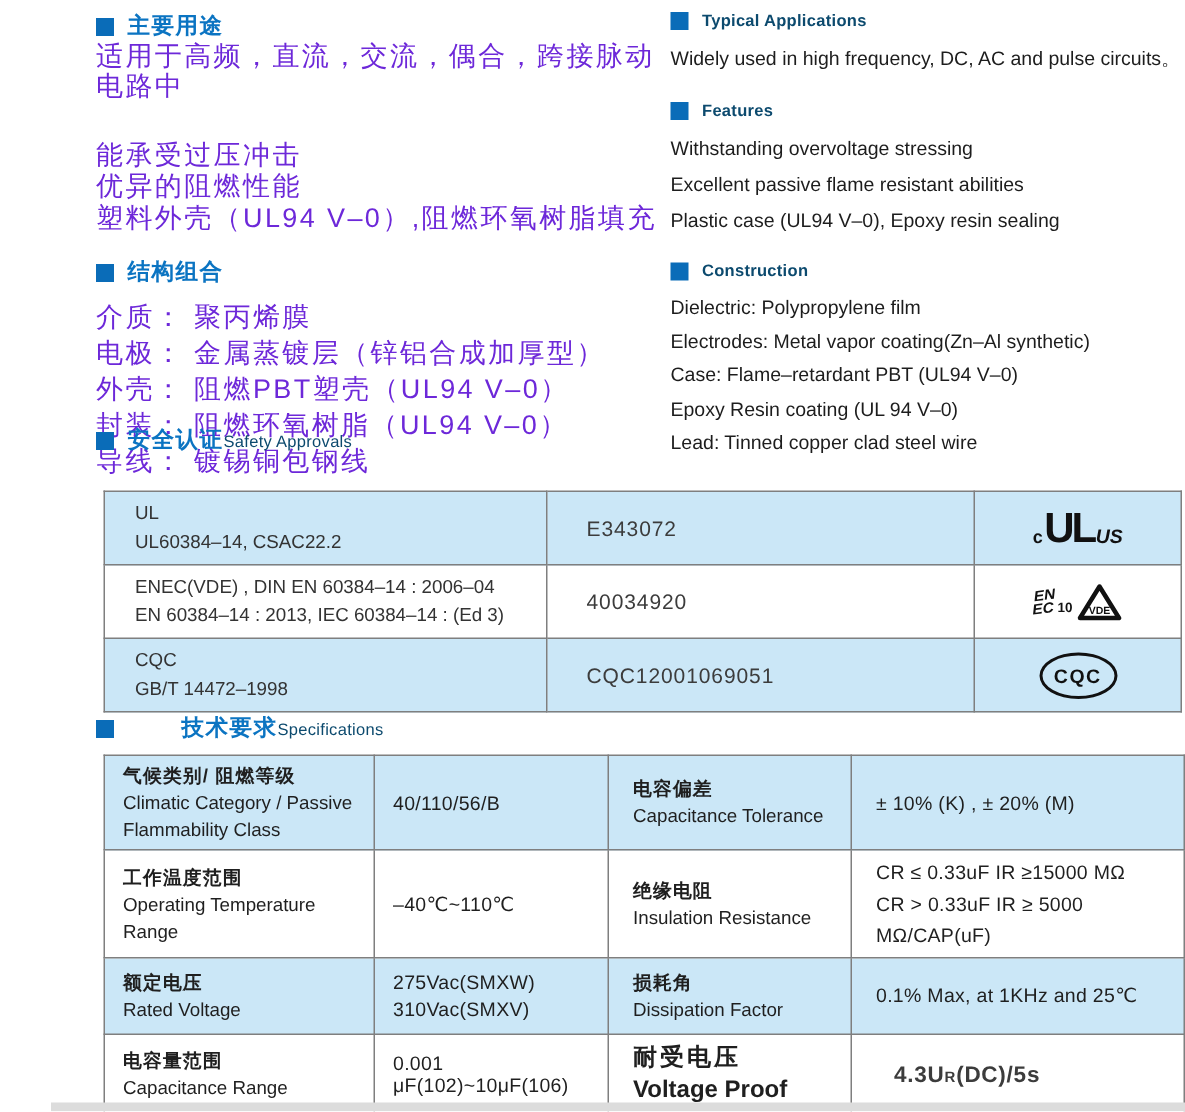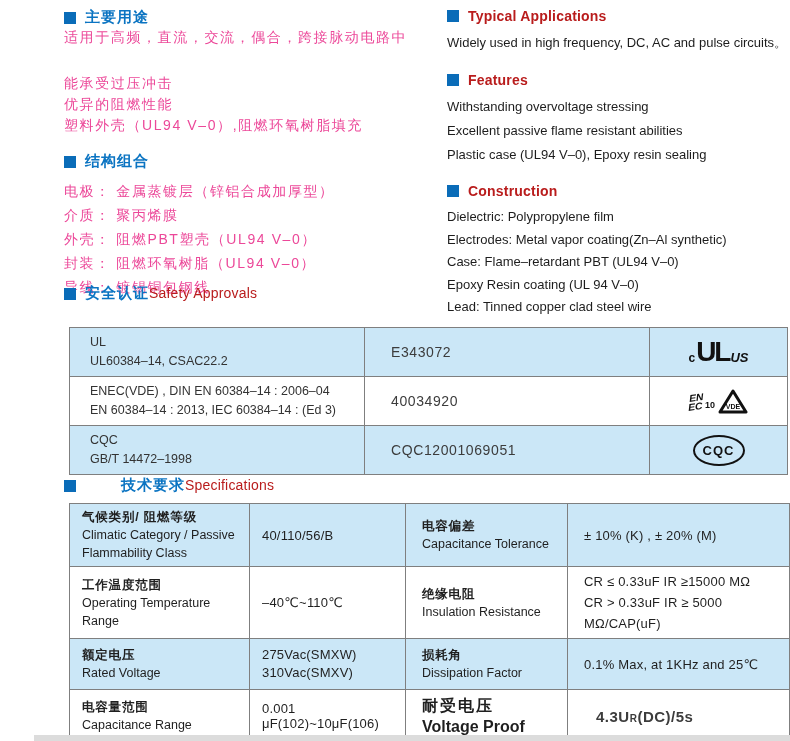--- a/index.html
+++ b/index.html
@@ -4,25 +4,25 @@
 <style>
   html,body{margin:0;padding:0;background:#ffffff;}
   .page{
     position:relative;width:790px;height:741px;background:#ffffff;overflow:hidden;
     font-family:"Liberation Sans","DejaVu Sans",sans-serif;color:#2e2e2e;margin-left:34px;
   }
   
   .sec-head{display:flex;align-items:center;gap:9px;margin:0;}
   .bullet{width:12px;height:12px;background:#0a6cb8;flex:0 0 auto;}
   .head-zh{color:#0b74c2;font-size:15px;font-weight:bold;letter-spacing:1px;}
-  .head-en{color:#b91c1c;font-size:14px;font-weight:bold;letter-spacing:.2px;}
+  .head-en{color:#0c4a6e;font-size:11px;font-weight:bold;letter-spacing:.2px;}
   
   .col-left{position:absolute;left:30px;top:8px;width:378px;}
   .col-right{position:absolute;left:413px;top:8px;width:370px;}
-  .zh-body{font-size:14px;color:#ec4899;letter-spacing:1.6px;line-height:20px;margin-top:9px;}
+  .zh-body{font-size:18px;color:#6d28d9;letter-spacing:1.6px;line-height:20px;margin-top:9px;}
   .zh-line{margin-top:0;}
   .zh-lines div{line-height:20px;margin-bottom:1px;}
   .zh-lines-wide div{line-height:23px;}
   .en-body{font-size:13px;color:#1d1d1d;line-height:24px;margin-top:7px;}
   .gap1{height:17px;}
   .gap2{height:16px;}
   
   table{border-collapse:collapse;table-layout:fixed;}
   td{border:1px solid #7f7f7f;padding:0;vertical-align:middle;}
   .blue{background:#cbe7f7;}
@@ -76,22 +76,22 @@
       <div>优异的阻燃性能</div>
       <div>塑料外壳（UL94 V–0）,阻燃环氧树脂填充</div>
     </div>
 
     <div class="gap2"></div>
     <div class="sec-head">
       <span class="bullet"></span>
       <span class="head-zh">结构组合</span>
     </div>
     <div class="zh-body zh-lines zh-lines-wide">
+      <div>介质： 聚丙烯膜</div>
       <div>电极： 金属蒸镀层（锌铝合成加厚型）</div>
-      <div>介质： 聚丙烯膜</div>
       <div>外壳： 阻燃PBT塑壳（UL94 V–0）</div>
       <div>封装： 阻燃环氧树脂（UL94 V–0）</div>
       <div>导线： 镀锡铜包钢线</div>
     </div>
   </div>
 
   <div class="col-right">
     <div class="sec-head">
       <span class="bullet"></span>
       <span class="head-en">Typical Applications</span>

